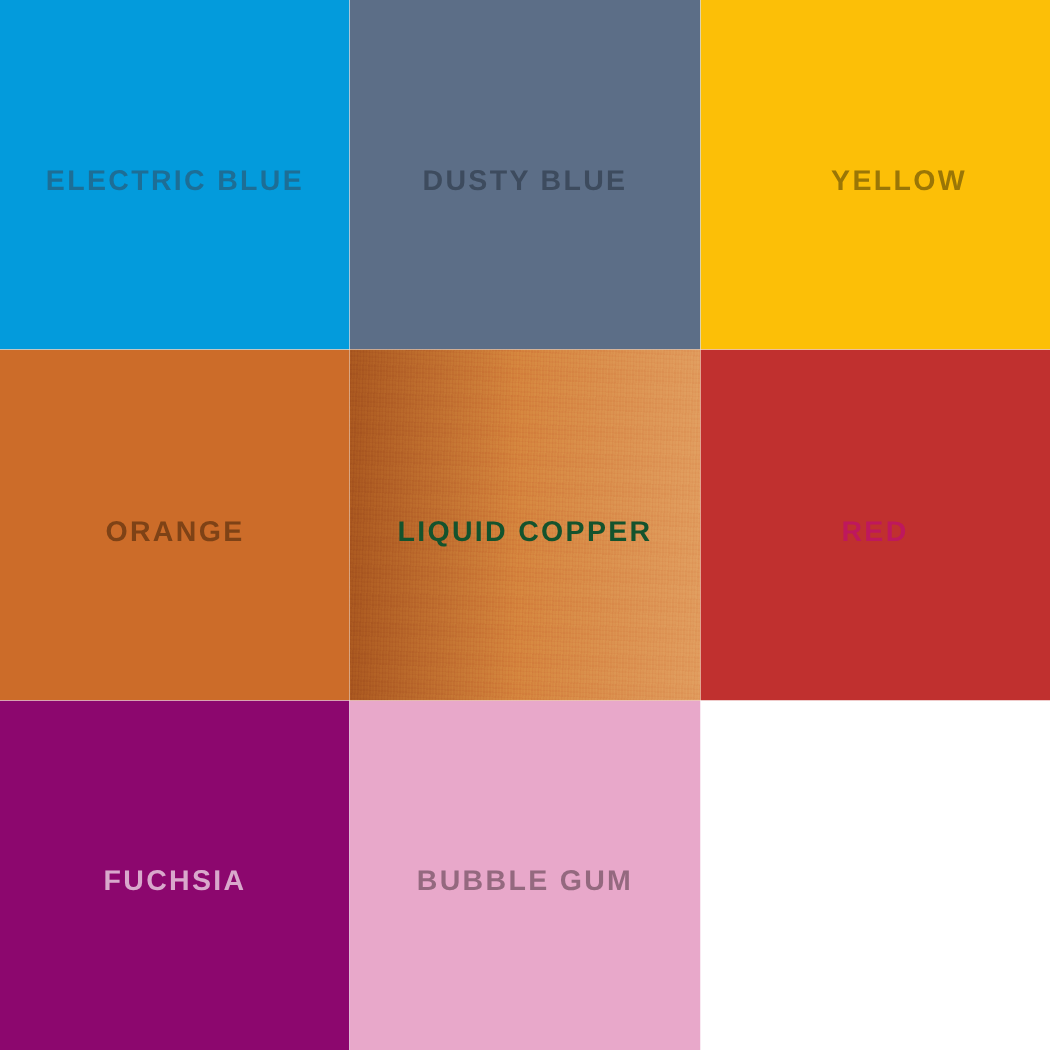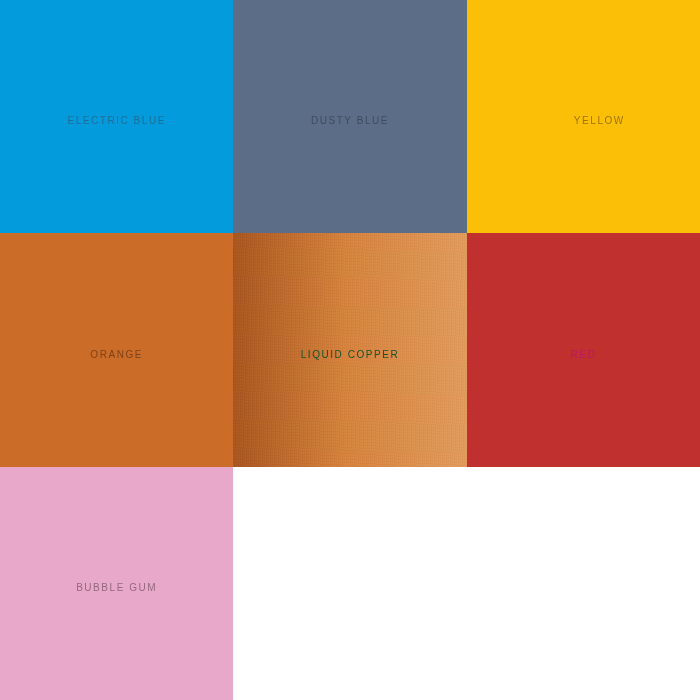--- a/index.html
+++ b/index.html
@@ -82,22 +82,22 @@
     opacity: 1;
   }
 
   .swatch-label {
     position: absolute;
     left: 0;
     right: 0;
     top: 52%;
     transform: translateY(-50%);
     text-align: center;
-    font-size: 10px;
-    font-weight: 400;
+    font-size: 19px;
+    font-weight: 700;
     letter-spacing: 1.55px;
     line-height: 1;
     white-space: nowrap;
     text-transform: uppercase;
     user-select: none;
   }
 </style>
 </head>
 <body>
 
@@ -132,18 +132,24 @@
       <div class="swatch-grain"></div>
       <div class="swatch-label" style="color: #14532d;">LIQUID COPPER</div>
     </div>
     <div class="swatch">
       <div class="swatch-fill" style="background-color: rgb(192, 48, 47);"></div>
       <div class="swatch-sheen"></div>
       <div class="swatch-grain"></div>
       <div class="swatch-label" style="color: #be185d;">RED</div>
     </div>
     <div class="swatch">
+      <div class="swatch-fill" style="background-color: rgb(140, 7, 110);"></div>
+      <div class="swatch-sheen"></div>
+      <div class="swatch-grain"></div>
+      <div class="swatch-label" style="color: rgb(217, 168, 204);">FUCHSIA</div>
+    </div>
+    <div class="swatch">
       <div class="swatch-fill" style="background-color: rgb(232, 168, 202);"></div>
       <div class="swatch-sheen"></div>
       <div class="swatch-grain"></div>
       <div class="swatch-label" style="color: rgb(148, 105, 127);">BUBBLE GUM</div>
     </div>
   </div>
 
 </body></html>

